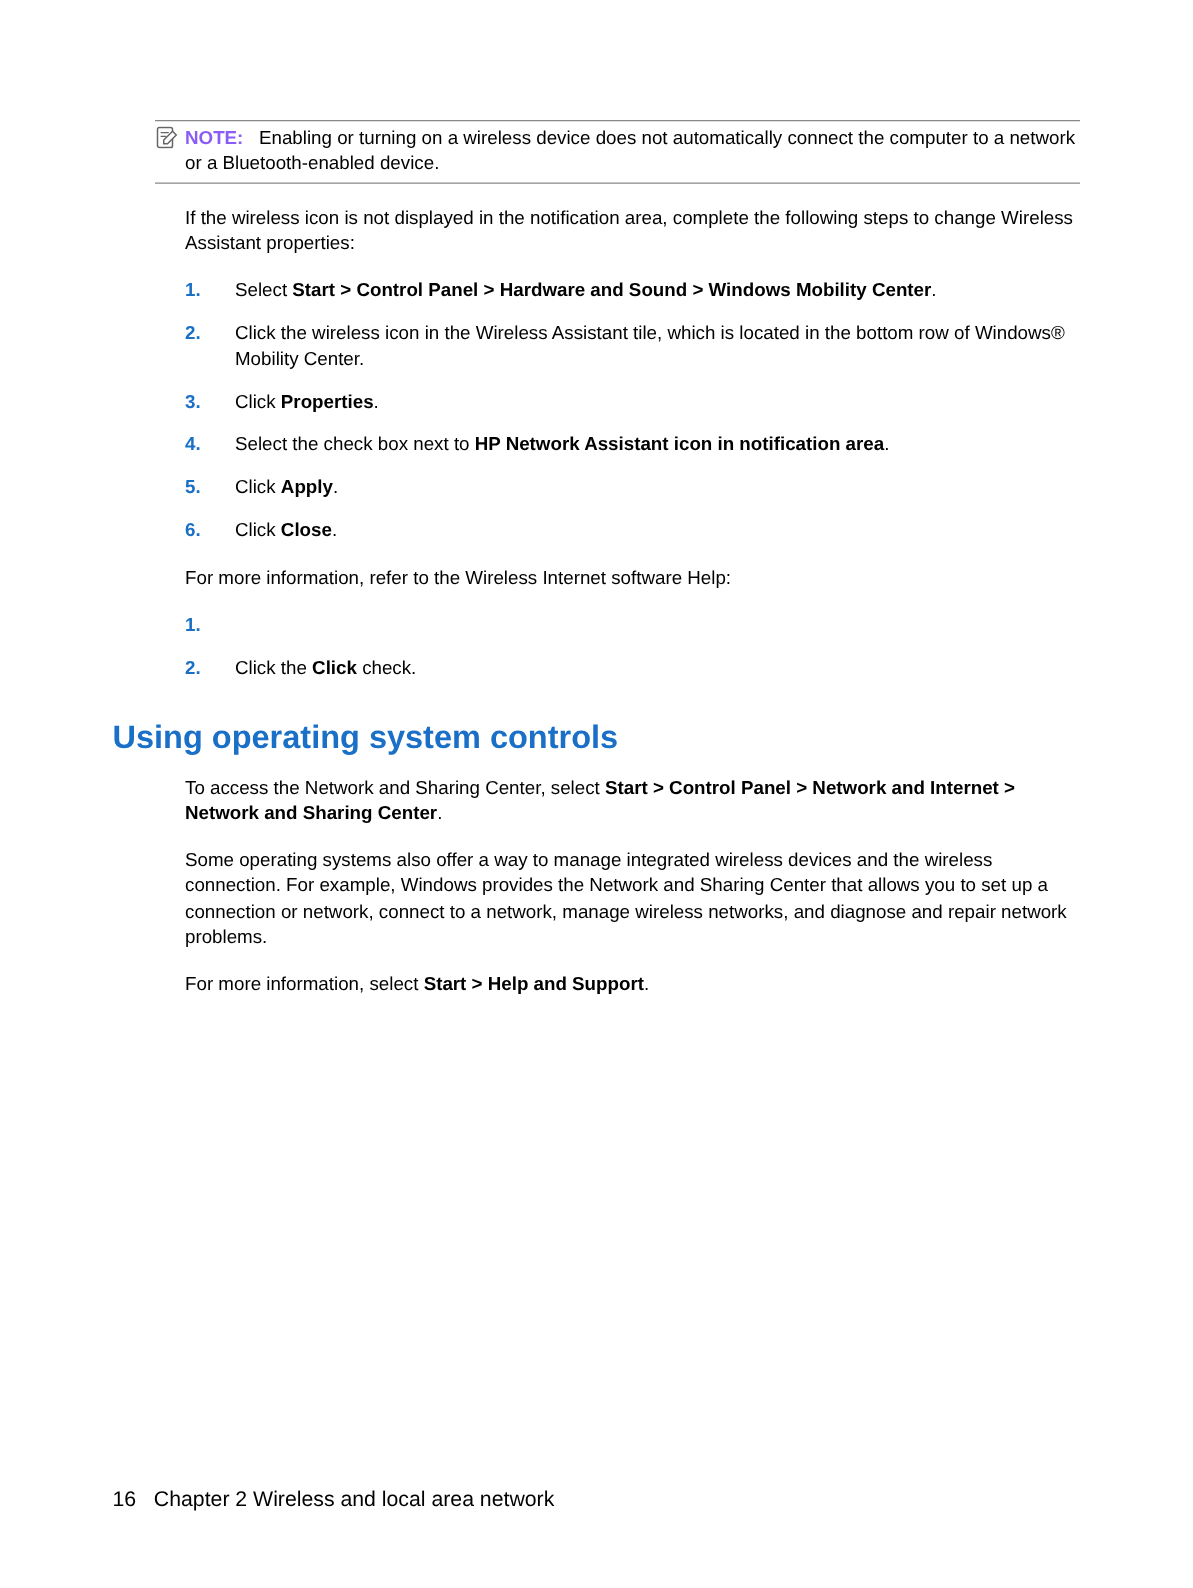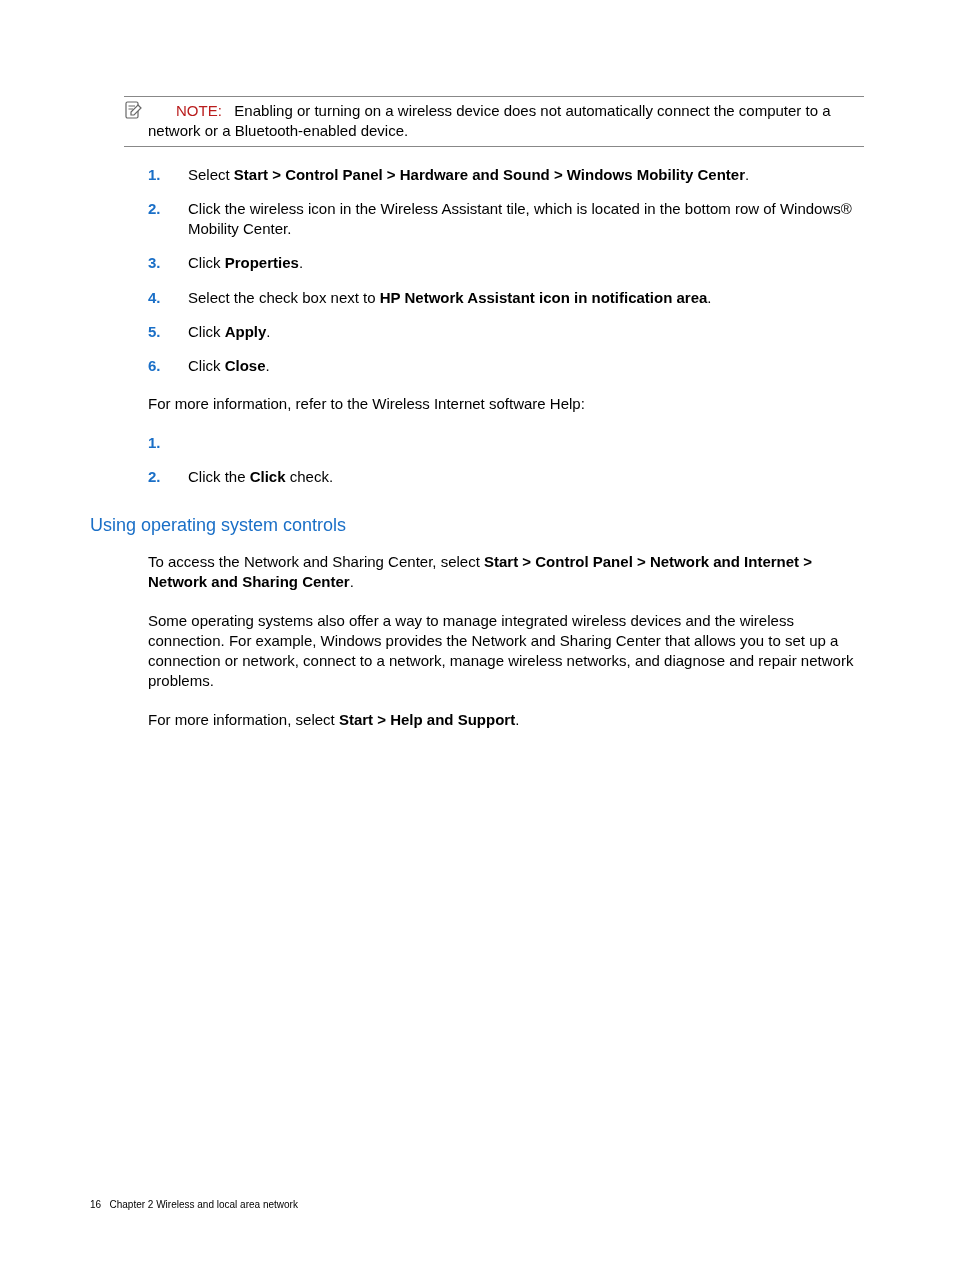--- a/index.html
+++ b/index.html
@@ -28,23 +28,22 @@
     font-size: 15px;
   }
   .note-icon {
     position: absolute;
     left: 0px;
     top: 4px;
     width: 18px;
     height: 18px;
   }
   .note-label {
-    color: #b91c1c;
-    font-weight: normal;
-    margin-left: 28px;
+    color: #8b5cf6;
+    font-weight: bold;
   }
   .indent-block {
     margin-left: 58px;
     font-size: 15px;
     line-height: 1.35;
   }
   .para { margin-bottom: 18px; }
   ol.num {
     list-style: none;
     padding: 0;
@@ -56,29 +55,29 @@
     margin-bottom: 14px;
   }
   ol.num li .num {
     color: #1a6fc7;
     font-weight: bold;
     flex-shrink: 0;
     min-width: 20px;
   }
   h2.section {
     color: #1a6fc7;
-    font-size: 18px;
-    font-weight: normal;
+    font-size: 26px;
+    font-weight: bold;
     margin: 28px 0 16px 0;
   }
   .footer {
     position: absolute;
     bottom: 60px;
     left: 90px;
-    font-size: 10px;
+    font-size: 17px;
   }
   b { font-weight: bold; }
 </style>
 </head>
 <body>
 <div class="page">
 
   <div class="note-box">
     <span class="note-icon">
       <svg viewBox="0 0 18 18" width="18" height="18">
@@ -87,20 +86,21 @@
         <line x1="4.5" y1="5" x2="11" y2="5" stroke="#666" stroke-width="1"></line>
         <line x1="4.5" y1="8" x2="9" y2="8" stroke="#666" stroke-width="1"></line>
       </svg>
     </span>
     <span class="note-label">NOTE:</span>
     &nbsp;&nbsp;<span>Enabling or turning on a wireless device does not automatically connect the computer to a network or a Bluetooth-enabled device.</span>
   </div>
 
   <div class="indent-block">
 
+    <p class="para">If the wireless icon is not displayed in the notification area, complete the following steps to change Wireless Assistant properties:</p>
 
     <ol class="num">
       <li>
         <span class="num">1.</span>
         <span><span>Select </span><b>Start &gt; Control Panel &gt; Hardware and Sound &gt; Windows Mobility Center</b><span>.</span></span>
       </li>
       <li>
         <span class="num">2.</span>
         <span>Click the wireless icon in the Wireless Assistant tile, which is located in the bottom row of Windows® Mobility Center.</span>
       </li>

